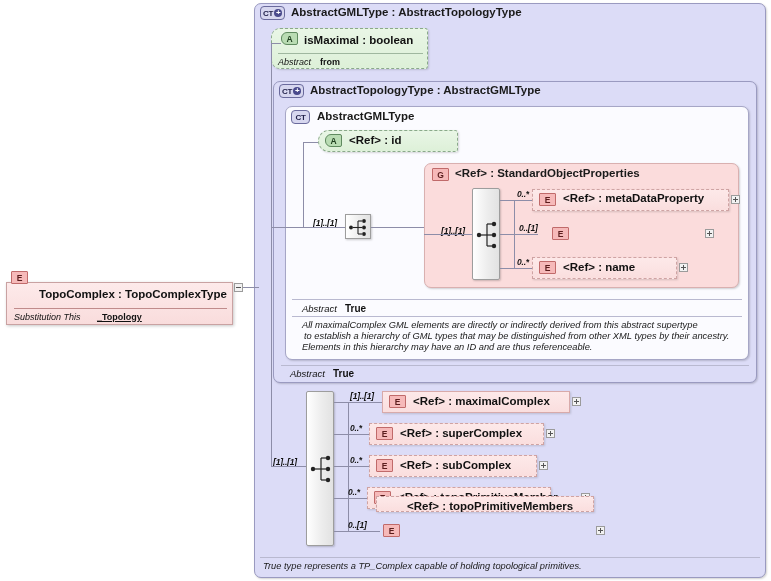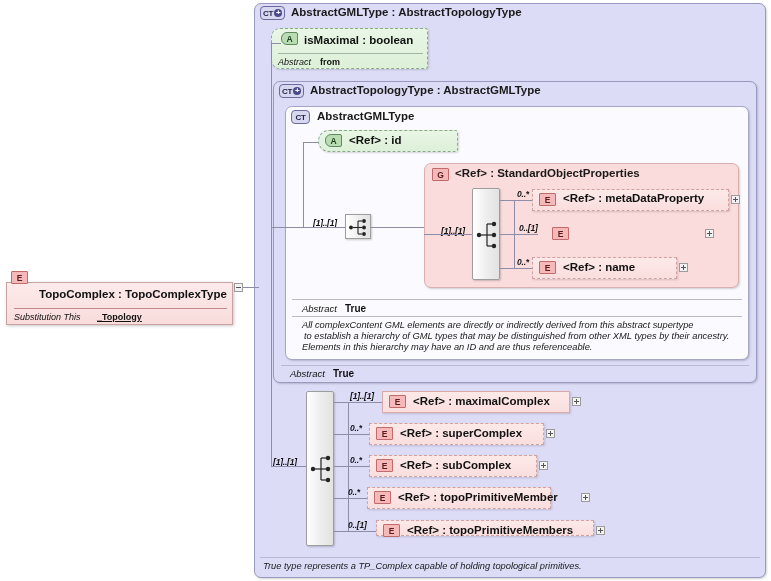--- a/index.html
+++ b/index.html
@@ -256,21 +256,21 @@
   <div class="hline" style="left:371px;top:227px;width:53px;"></div>
   <div class="hline" style="left:303px;top:227px;width:42px;"></div>
   <div class="vline" style="left:303px;top:142px;height:86px;"></div>
   <div class="hline" style="left:303px;top:142px;width:15px;"></div>
 
   <div class="hr-light" style="left:292px;top:299px;width:450px;"></div>
   <div class="prop-row-k" style="left:302px;top:303px;">Abstract</div>
   <div class="prop-row-v" style="left:345px;top:303px;">True</div>
   <div class="hr-light" style="left:292px;top:316px;width:450px;"></div>
 
-  <div class="docline" style="left:302px;top:320px;">All complexContent GML elements are directly or indirectly derived from this abstract supertype</div>
+  <div class="docline" style="left:302px;top:320px;">All maximalComplex GML elements are directly or indirectly derived from this abstract supertype</div>
   <div class="docline" style="left:304px;top:331px;">to establish a hierarchy of GML types that may be distinguished from other XML types by their ancestry.</div>
   <div class="docline" style="left:302px;top:342px;">Elements in this hierarchy may have an ID and are thus referenceable.</div>
 
   <div class="hr-light" style="left:281px;top:365px;width:468px;"></div>
   <div class="prop-row-k" style="left:290px;top:368px;">Abstract</div>
   <div class="prop-row-v" style="left:333px;top:368px;">True</div>
 
   <div class="compositor tall" style="left:306px;top:391px;width:28px;height:155px;">
     <svg viewBox="0 0 28 155" width="28" height="155">
       <circle cx="6" cy="77" r="2.2" fill="#222"></circle>
@@ -329,21 +329,21 @@
   <div class="card" style="left:348px;top:487px;">0..*</div>
   <div class="elembox" style="left:367px;top:487px;width:184px;height:22px;">
     <div class="lbl" style="left:30px;top:3px;">&lt;Ref&gt;        : topoPrimitiveMember</div>
   </div>
   <div class="ico ico-e" style="left:374px;top:491px;">
     <span>E</span>
   </div>
   <div class="expander plus" style="left:581px;top:493px;"></div>
 
   <div class="card" style="left:348px;top:520px;">0..[1]</div>
-  <div class="elembox" style="left:376px;top:520px;width:218px;height:16px;padding-left:31px;">
+  <div class="elembox" style="left:376px;top:496px;width:218px;height:16px;padding-left:31px;">
     <div class="lbl" style="left:30px;top:3px;">&lt;Ref&gt;        : topoPrimitiveMembers</div>
   </div>
   <div class="ico ico-e" style="left:383px;top:524px;">
     <span>E</span>
   </div>
   <div class="expander plus" style="left:596px;top:526px;"></div>
 
   <div class="hr-light" style="left:260px;top:557px;width:500px;"></div>
   <div class="docline" style="left:263px;top:561px;">True type represents a TP_Complex capable of holding topological primitives.</div>
 

